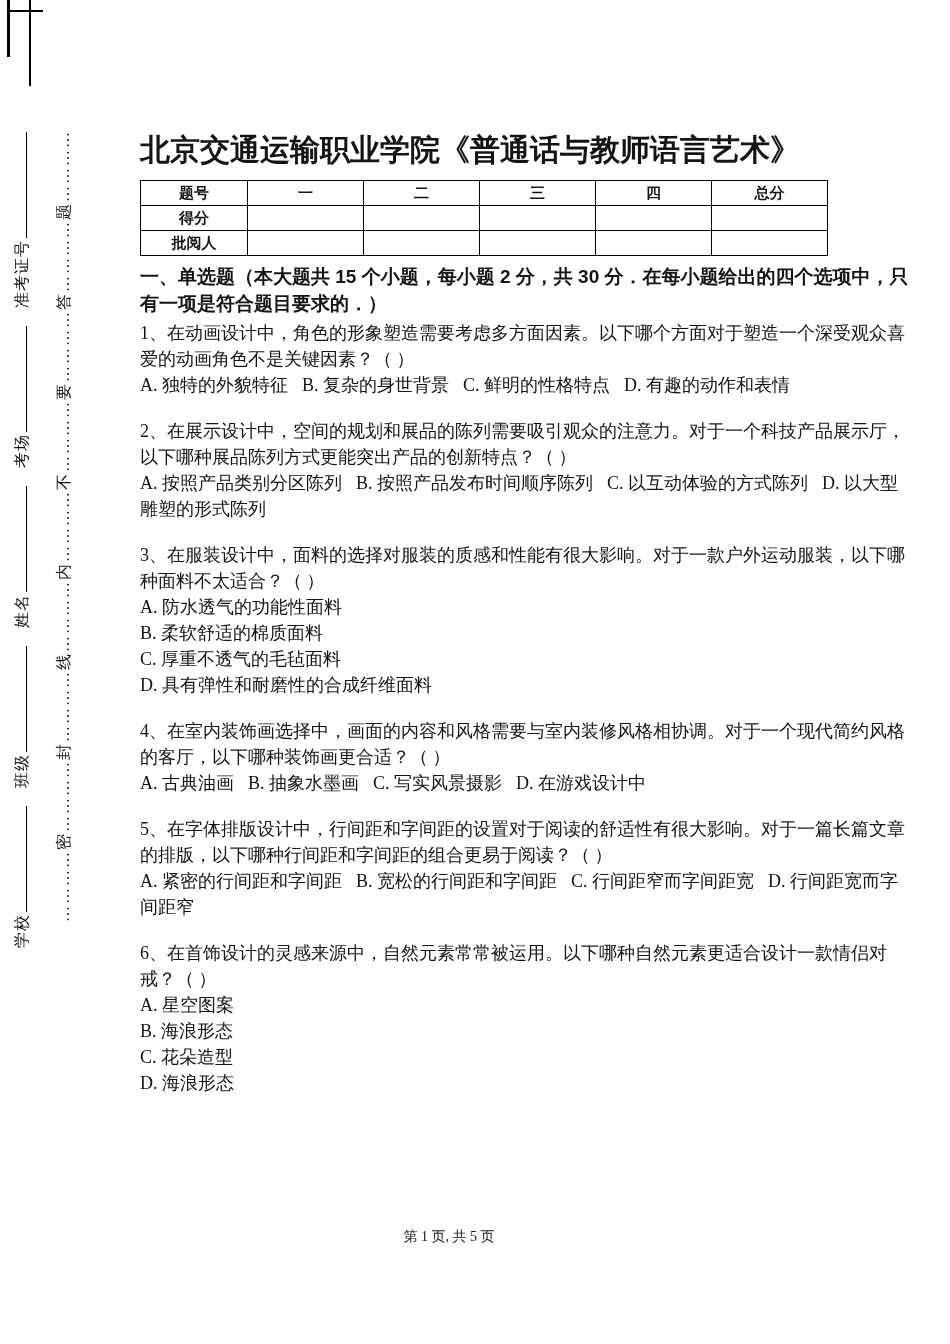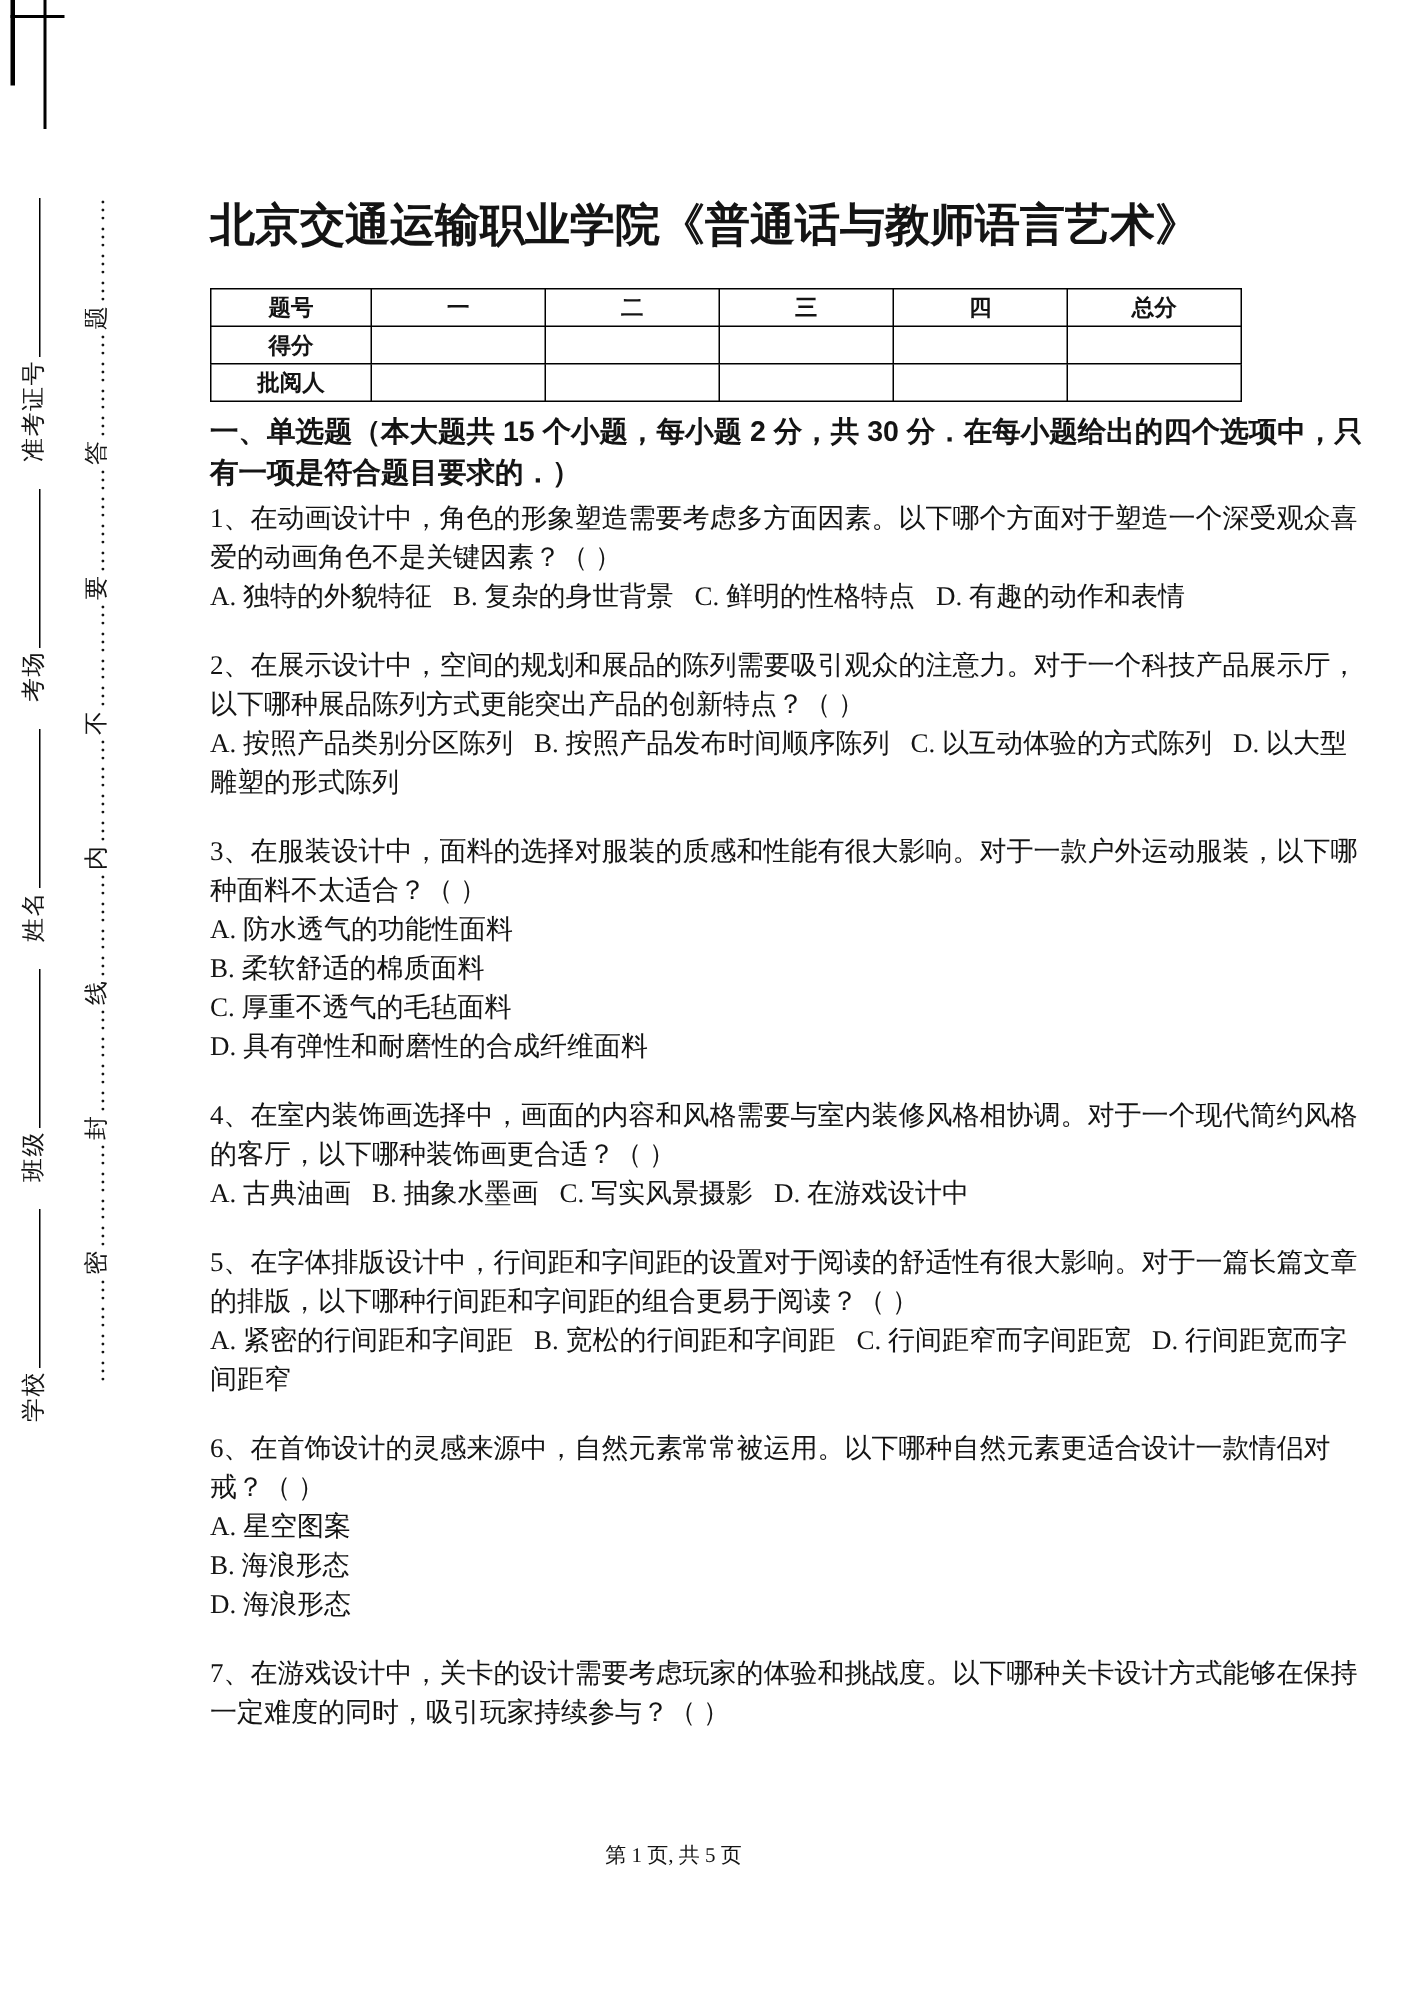--- a/index.html
+++ b/index.html
@@ -31,21 +31,21 @@
   }
 
   
   .content { position: absolute; left: 140px; top: 130px; width: 772px; }
   .title {
     text-align: left; font-size: 30px; font-weight: bold;
     font-family: "Liberation Sans", "DejaVu Sans", sans-serif;
   }
   .subtitle { text-align: center; font-size: 16px; margin-top: 9px; }
 
-  table.score { border-collapse: collapse; margin-top: 21px; }
+  table.score { border-collapse: collapse; margin-top: 9px; }
   table.score th, table.score td {
     border: 1.5px solid #000; height: 24px; text-align: center;
     font-size: 15px; padding: 0;
   }
   table.score th { font-weight: bold; }
   table.score td { font-weight: normal; }
   .col-label { width: 106px; }
   .col-q { width: 115px; }
 
   .section-heading {
@@ -147,26 +147,24 @@
         <div class="options inline">
           <span>A. 紧密的行间距和字间距</span><span>B. 宽松的行间距和字间距</span><span>C. 行间距窄而字间距宽</span><span>D. 行间距宽而字间距窄</span>
         </div>
       </div>
 
       <div class="question">
         <div class="stem">6、在首饰设计的灵感来源中，自然元素常常被运用。以下哪种自然元素更适合设计一款情侣对戒？（ ）</div>
         <div class="options block">
           <div>A. 星空图案</div>
           <div>B. 海浪形态</div>
+          <div>C. 花朵造型</div>
           <div>D. 海浪形态</div>
         </div>
       </div>
 
-      <div class="question">
-        <div class="stem">7、在游戏设计中，关卡的设计需要考虑玩家的体验和挑战度。以下哪种关卡设计方式能够在保持一定难度的同时，吸引玩家持续参与？（ ）</div>
-      </div>
 
     </div>
   </div>
 
   <div class="footer">第 1 页, 共 5 页</div>
 
 </div>
 
 </body></html>

